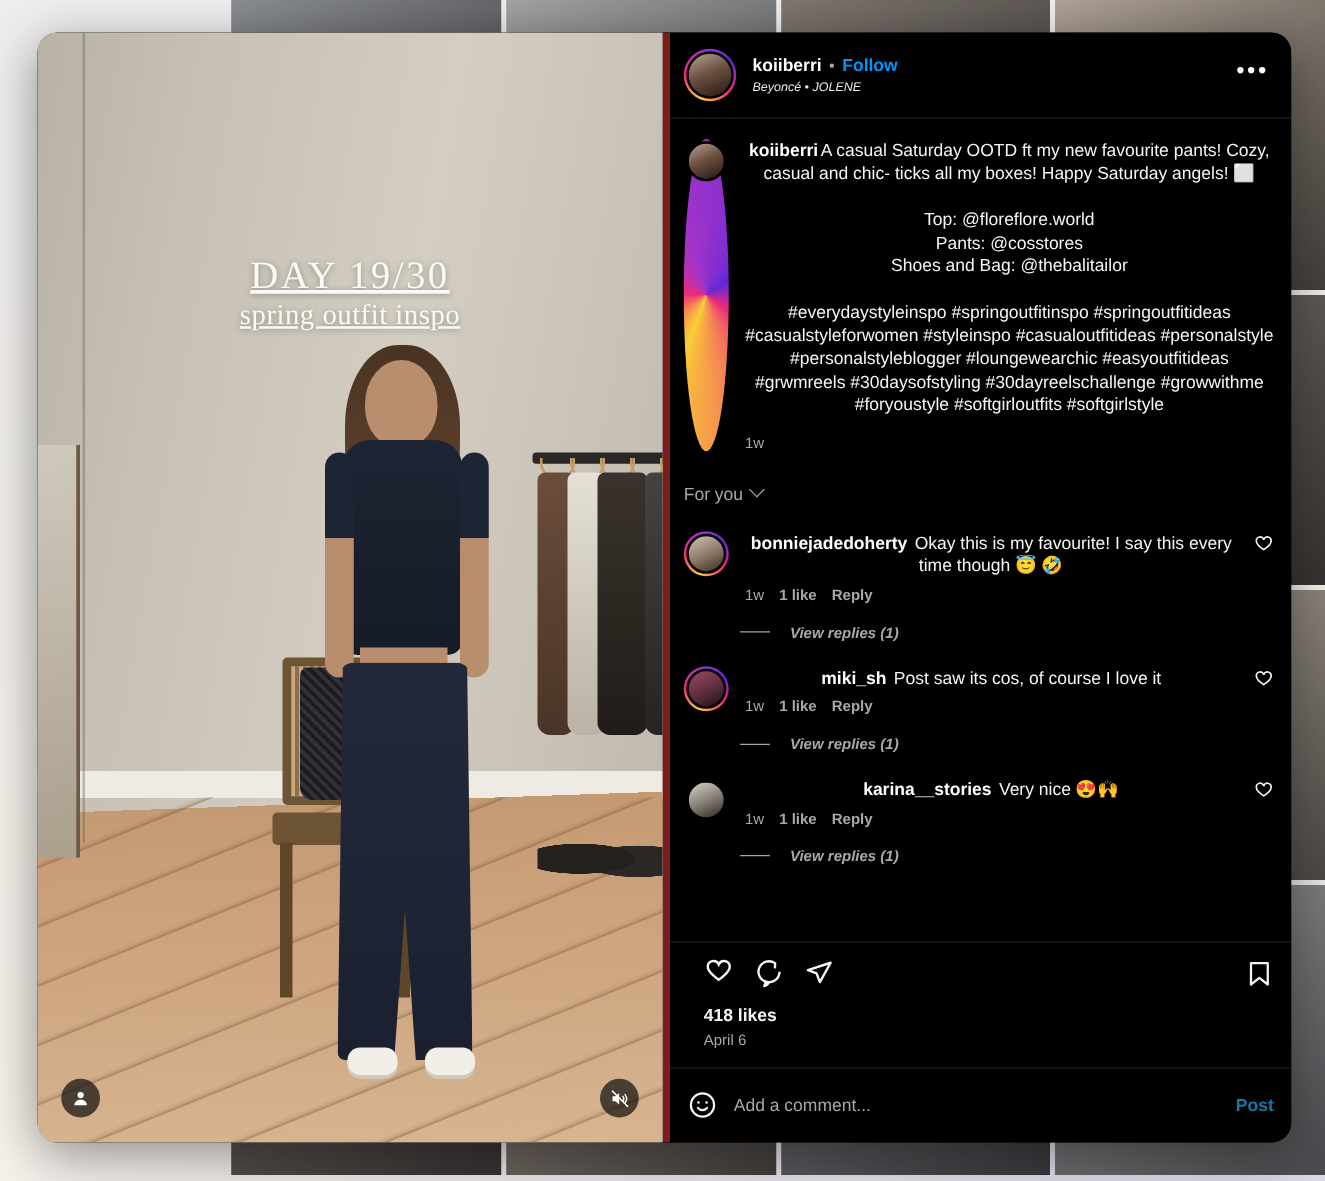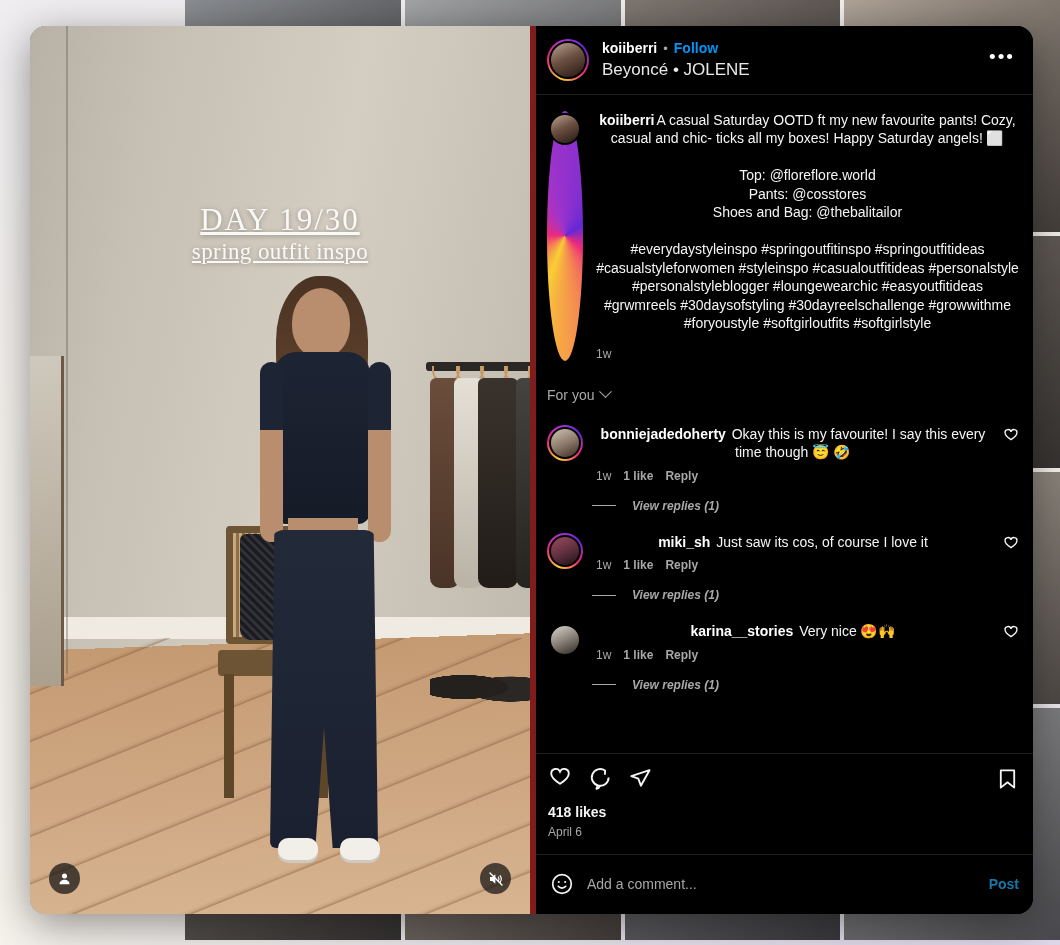--- a/index.html
+++ b/index.html
@@ -226,21 +226,21 @@
   .avatar.a3 { background: linear-gradient(155deg,#9a4a5e 0%,#5d2f3e 55%,#1b1012 100%); }
   .avatar.a4 { background: linear-gradient(155deg,#d8d3cb 0%,#8a8279 50%,#2b2724 100%); }
   .av38 { width: 38px; height: 38px; }
   .av32 { width: 32px; height: 32px; }
 
   .header-text { flex: 1 1 auto; min-width: 0; line-height: 1.32; }
   .hdr-line1 { display: flex; align-items: baseline; gap: 6px; font-size: 14px; }
   .username { font-weight: bold; color: #fff; cursor: pointer; }
   .dot-sep { color: #a8a8a8; font-size: 13px; }
   .follow-link { color: #0095f6; font-weight: bold; cursor: pointer; font-size: 14px; }
-  .hdr-line2 { font-size: 17px; color: #e8e8e8; margin-top: 2px; }
+  .hdr-line2 { font-size: 10px; color: #e8e8e8; margin-top: 2px; font-style: italic; }
   #more-options-button {
     flex: none; width: 34px; height: 34px;
     display: flex; align-items: center; justify-content: center;
     cursor: pointer; color: #fff; font-size: 19px; letter-spacing: 2px;
     line-height: 0; padding-bottom: 6px;
   }
 
   
   #comments-scroll {
     flex: 1 1 auto;
@@ -287,21 +287,21 @@
     cursor: pointer; color: #f5f5f5;
   }
   .view-replies {
     display: flex; align-items: center; gap: 16px;
     margin: 16px 0 0 45px;
     font-size: 12px; font-weight: bold; color: #a8a8a8; cursor: pointer; font-style: italic;
   }
   .rep-line { width: 24px; height: 1px; background: #a8a8a8; }
 
   
-  #action-bar { flex: 0 0 auto; padding: 12px 14px 0 12px; }
+  #action-bar { flex: 0 0 auto; padding: 12px 14px 0 27px; }
   .action-icons { display: flex; align-items: center; gap: 16px; }
   .action-btn { cursor: pointer; color: #f5f5f5; display: flex; }
   .spacer { flex: 1 1 auto; }
   #likes-count { font-size: 14px; font-weight: bold; margin-top: 14px; color: #f5f5f5; }
   #post-date { font-size: 12px; color: #a8a8a8; margin-top: 5px; }
 
   
   #comment-composer {
     flex: 0 0 auto;
     display: flex; align-items: center; gap: 13px;
@@ -472,21 +472,21 @@
           <span>View replies (1)</span>
         </div>
       </div>
 
       <div class="comment-block">
         <div class="comment-top">
           <div class="avatar-ring">
             <div class="avatar a3 av32"></div>
           </div>
           <div class="entry-body">
-            <div class="entry-text"><span class="username">miki_sh</span> <span>Just saw its cos, of course I love it</span></div>
+            <div class="entry-text"><span class="username">miki_sh</span> <span>Post saw its cos, of course I love it</span></div>
             <div class="meta-row">
               <span>1w</span>
               <span class="meta-strong">1 like</span>
               <span class="meta-link">Reply</span>
             </div>
           </div>
           <div class="like-comment-btn">
             <svg width="16" height="16" viewBox="0 0 24 24" fill="none" stroke="currentColor" stroke-width="2" aria-hidden="true">
               <path d="M20.8 7.6c0 4.4-8.8 9.9-8.8 9.9S3.2 12 3.2 7.6A4.4 4.4 0 0 1 12 5.9a4.4 4.4 0 0 1 8.8 1.7z"></path>
             </svg>

